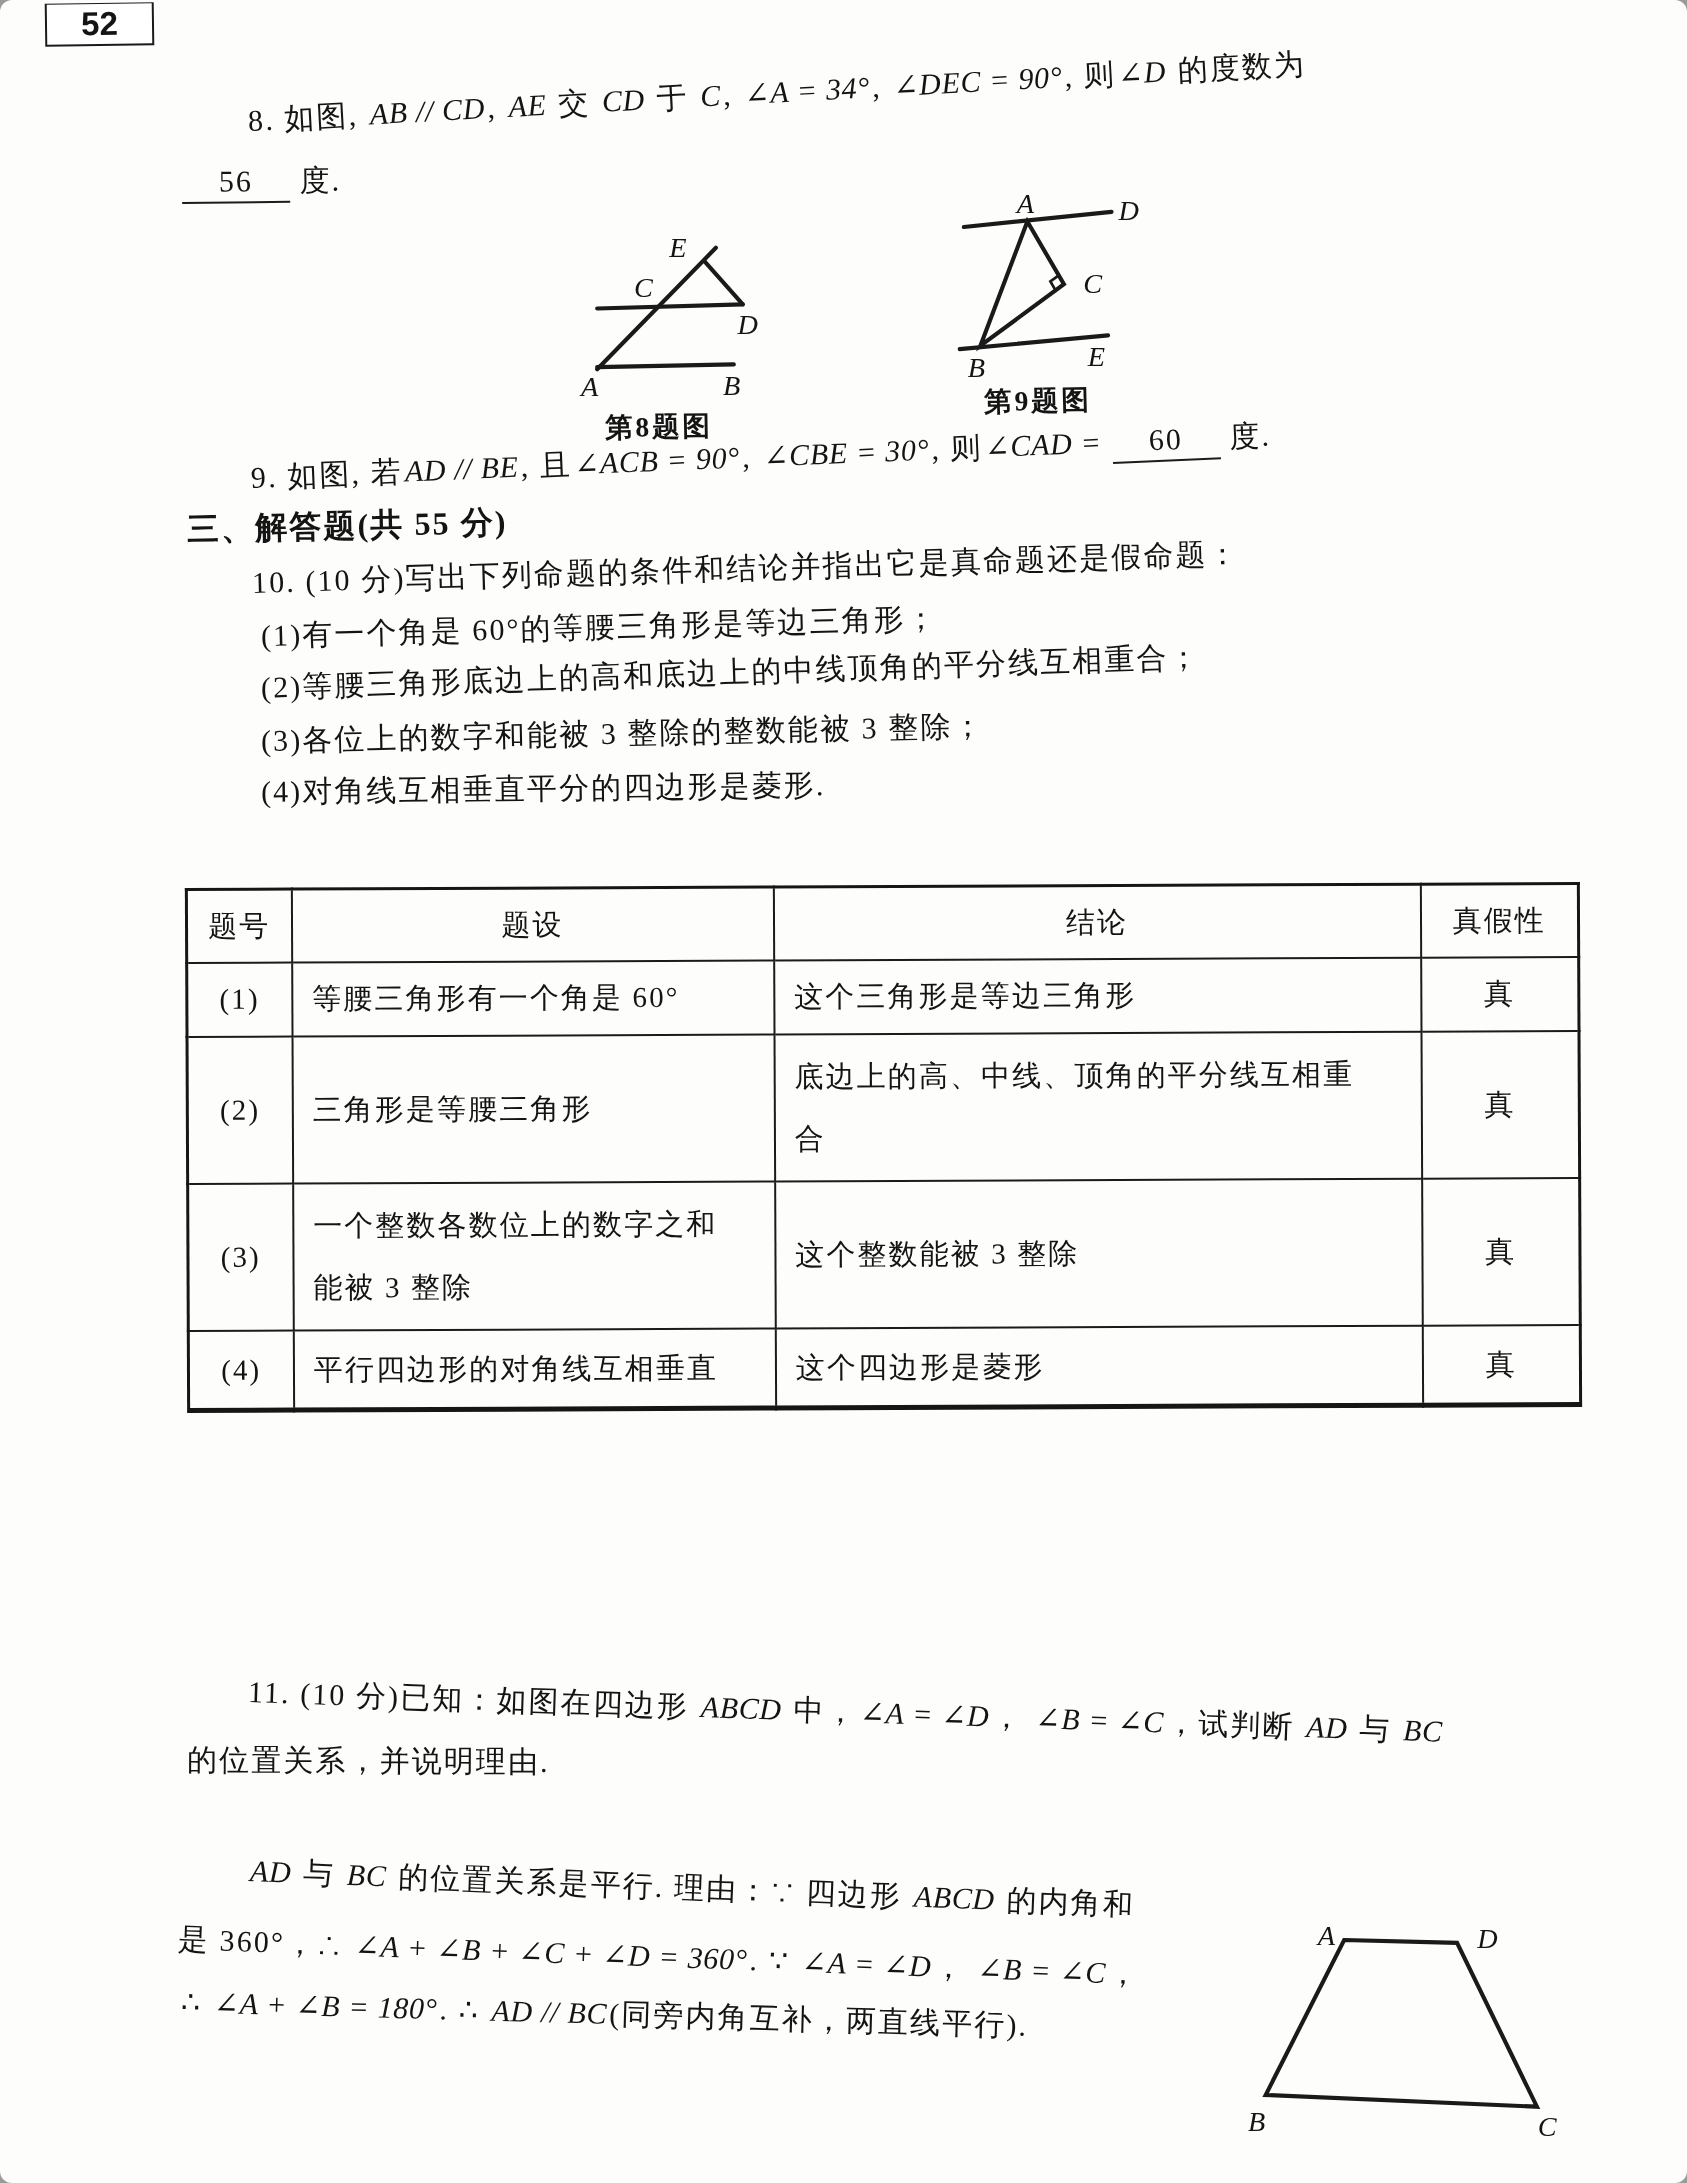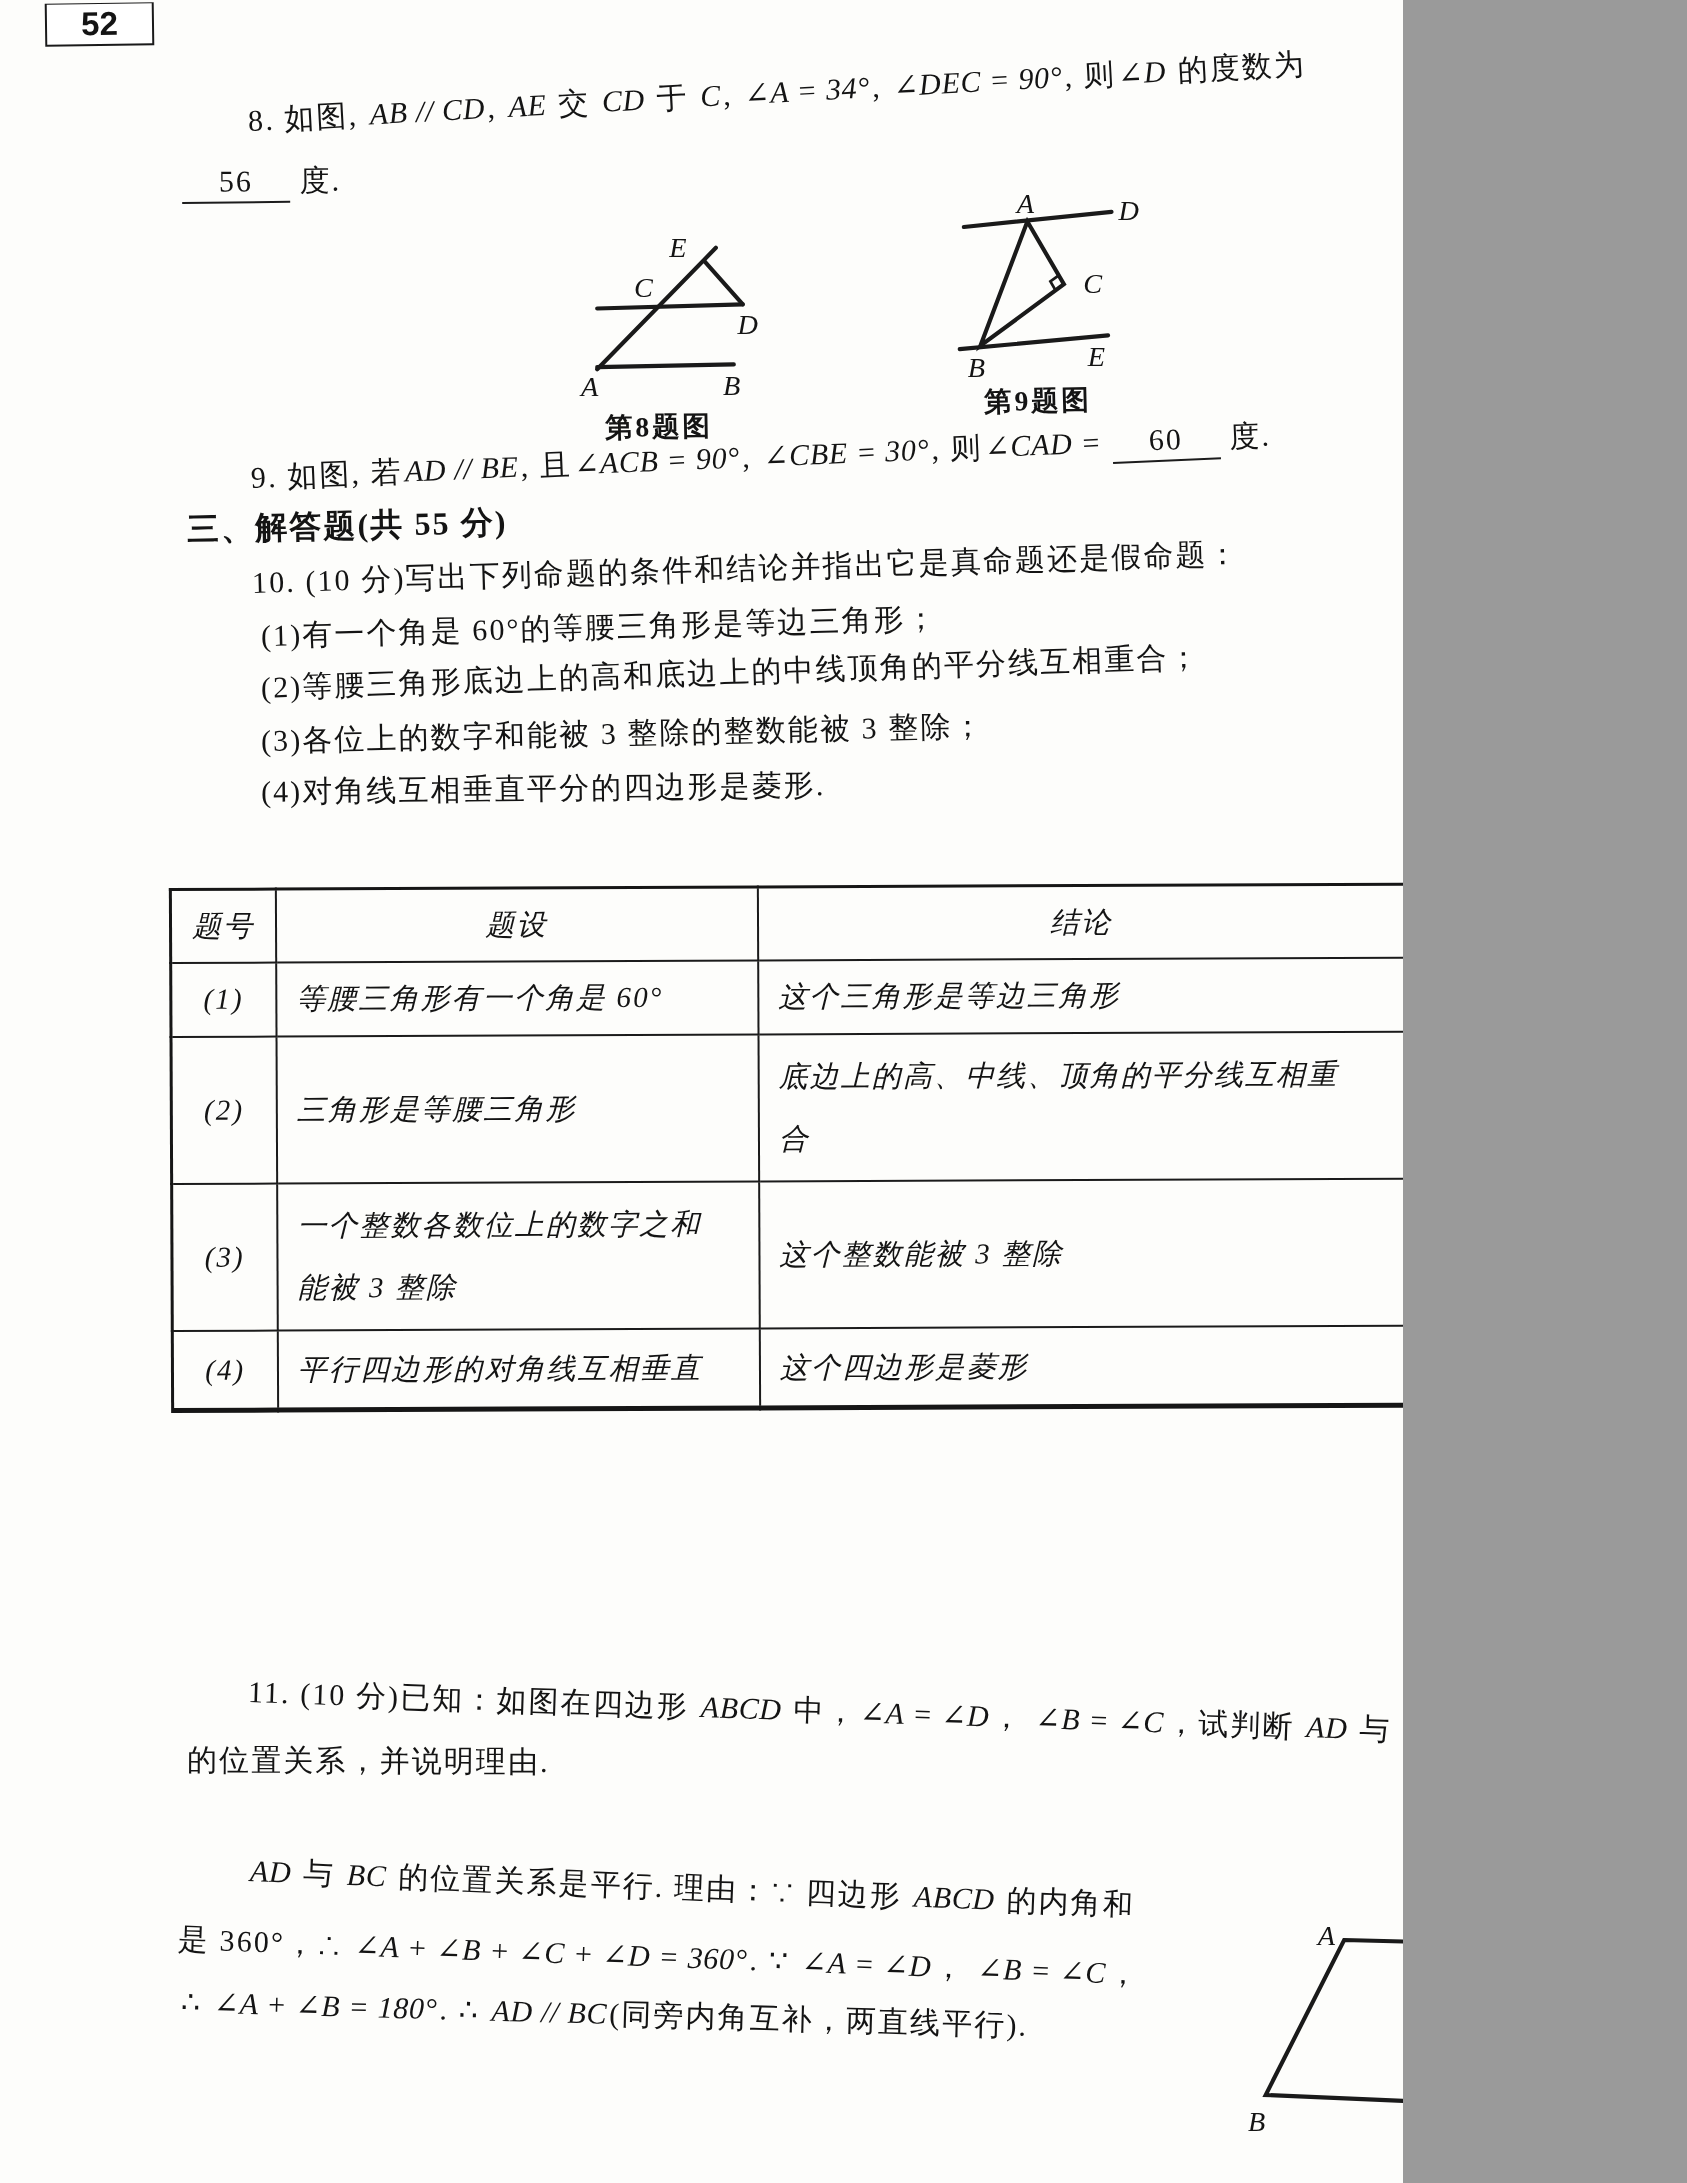--- a/index.html
+++ b/index.html
@@ -1,22 +1,23 @@
 <!DOCTYPE html>
 <html style="font-size:11px"><head>
 <meta charset="utf-8">
 <style>
   html,body{margin:0;padding:0;background:#9a9a9a;}
   .page{
     position:relative;
-    width:1403px;height:2183px;
+    width:1687px;height:2183px;
     background:#fdfdfb;
     font-family:"Liberation Serif","DejaVu Serif",serif;
     color:#141414;
     overflow:hidden;
+    border-radius:12px;
   }
   .abs{position:absolute;}
   .line{
     white-space:nowrap;
     font-size:30px;
     letter-spacing:2.1px;
     transform-origin:0 50%;
     line-height:1.25;
   }
   .m{font-style:italic;letter-spacing:0.7px;padding:0 2.1px;}
@@ -118,21 +119,21 @@
   </div>
 
   <div class="abs line bold" style="left:187px;top:509px;font-size:32px;transform:rotate(-1.3deg);">三、解答题(共 55 分)</div>
 
   <div class="abs line" style="left:252px;top:564px;transform:rotate(-1.7deg);">10. (10 分)写出下列命题的条件和结论并指出它是真命题还是假命题：</div>
   <div class="abs line" style="left:261px;top:617px;transform:rotate(-1.5deg);">(1)有一个角是 60°的等腰三角形是等边三角形；</div>
   <div class="abs line" style="left:261px;top:669px;transform:rotate(-1.9deg);">(2)等腰三角形底边上的高和底边上的中线顶角的平分线互相重合；</div>
   <div class="abs line" style="left:261px;top:722px;transform:rotate(-1.2deg);">(3)各位上的数字和能被 3 整除的整数能被 3 整除；</div>
   <div class="abs line" style="left:261px;top:773px;transform:rotate(-0.7deg);">(4)对角线互相垂直平分的四边形是菱形.</div>
 
-  <div class="abs" style="left:170px;top:885px;font-style:italic;">
+  <div class="abs" style="left:186px;top:885px;">
     <table class="tt">
       <colgroup>
         <col style="width:105px">
           <col style="width:482px">
           <col style="width:647px">
           <col style="width:158px">
       </colgroup>
       <tbody>
           <tr style="height:73px">
         <th class="c-hd">题号</th>

